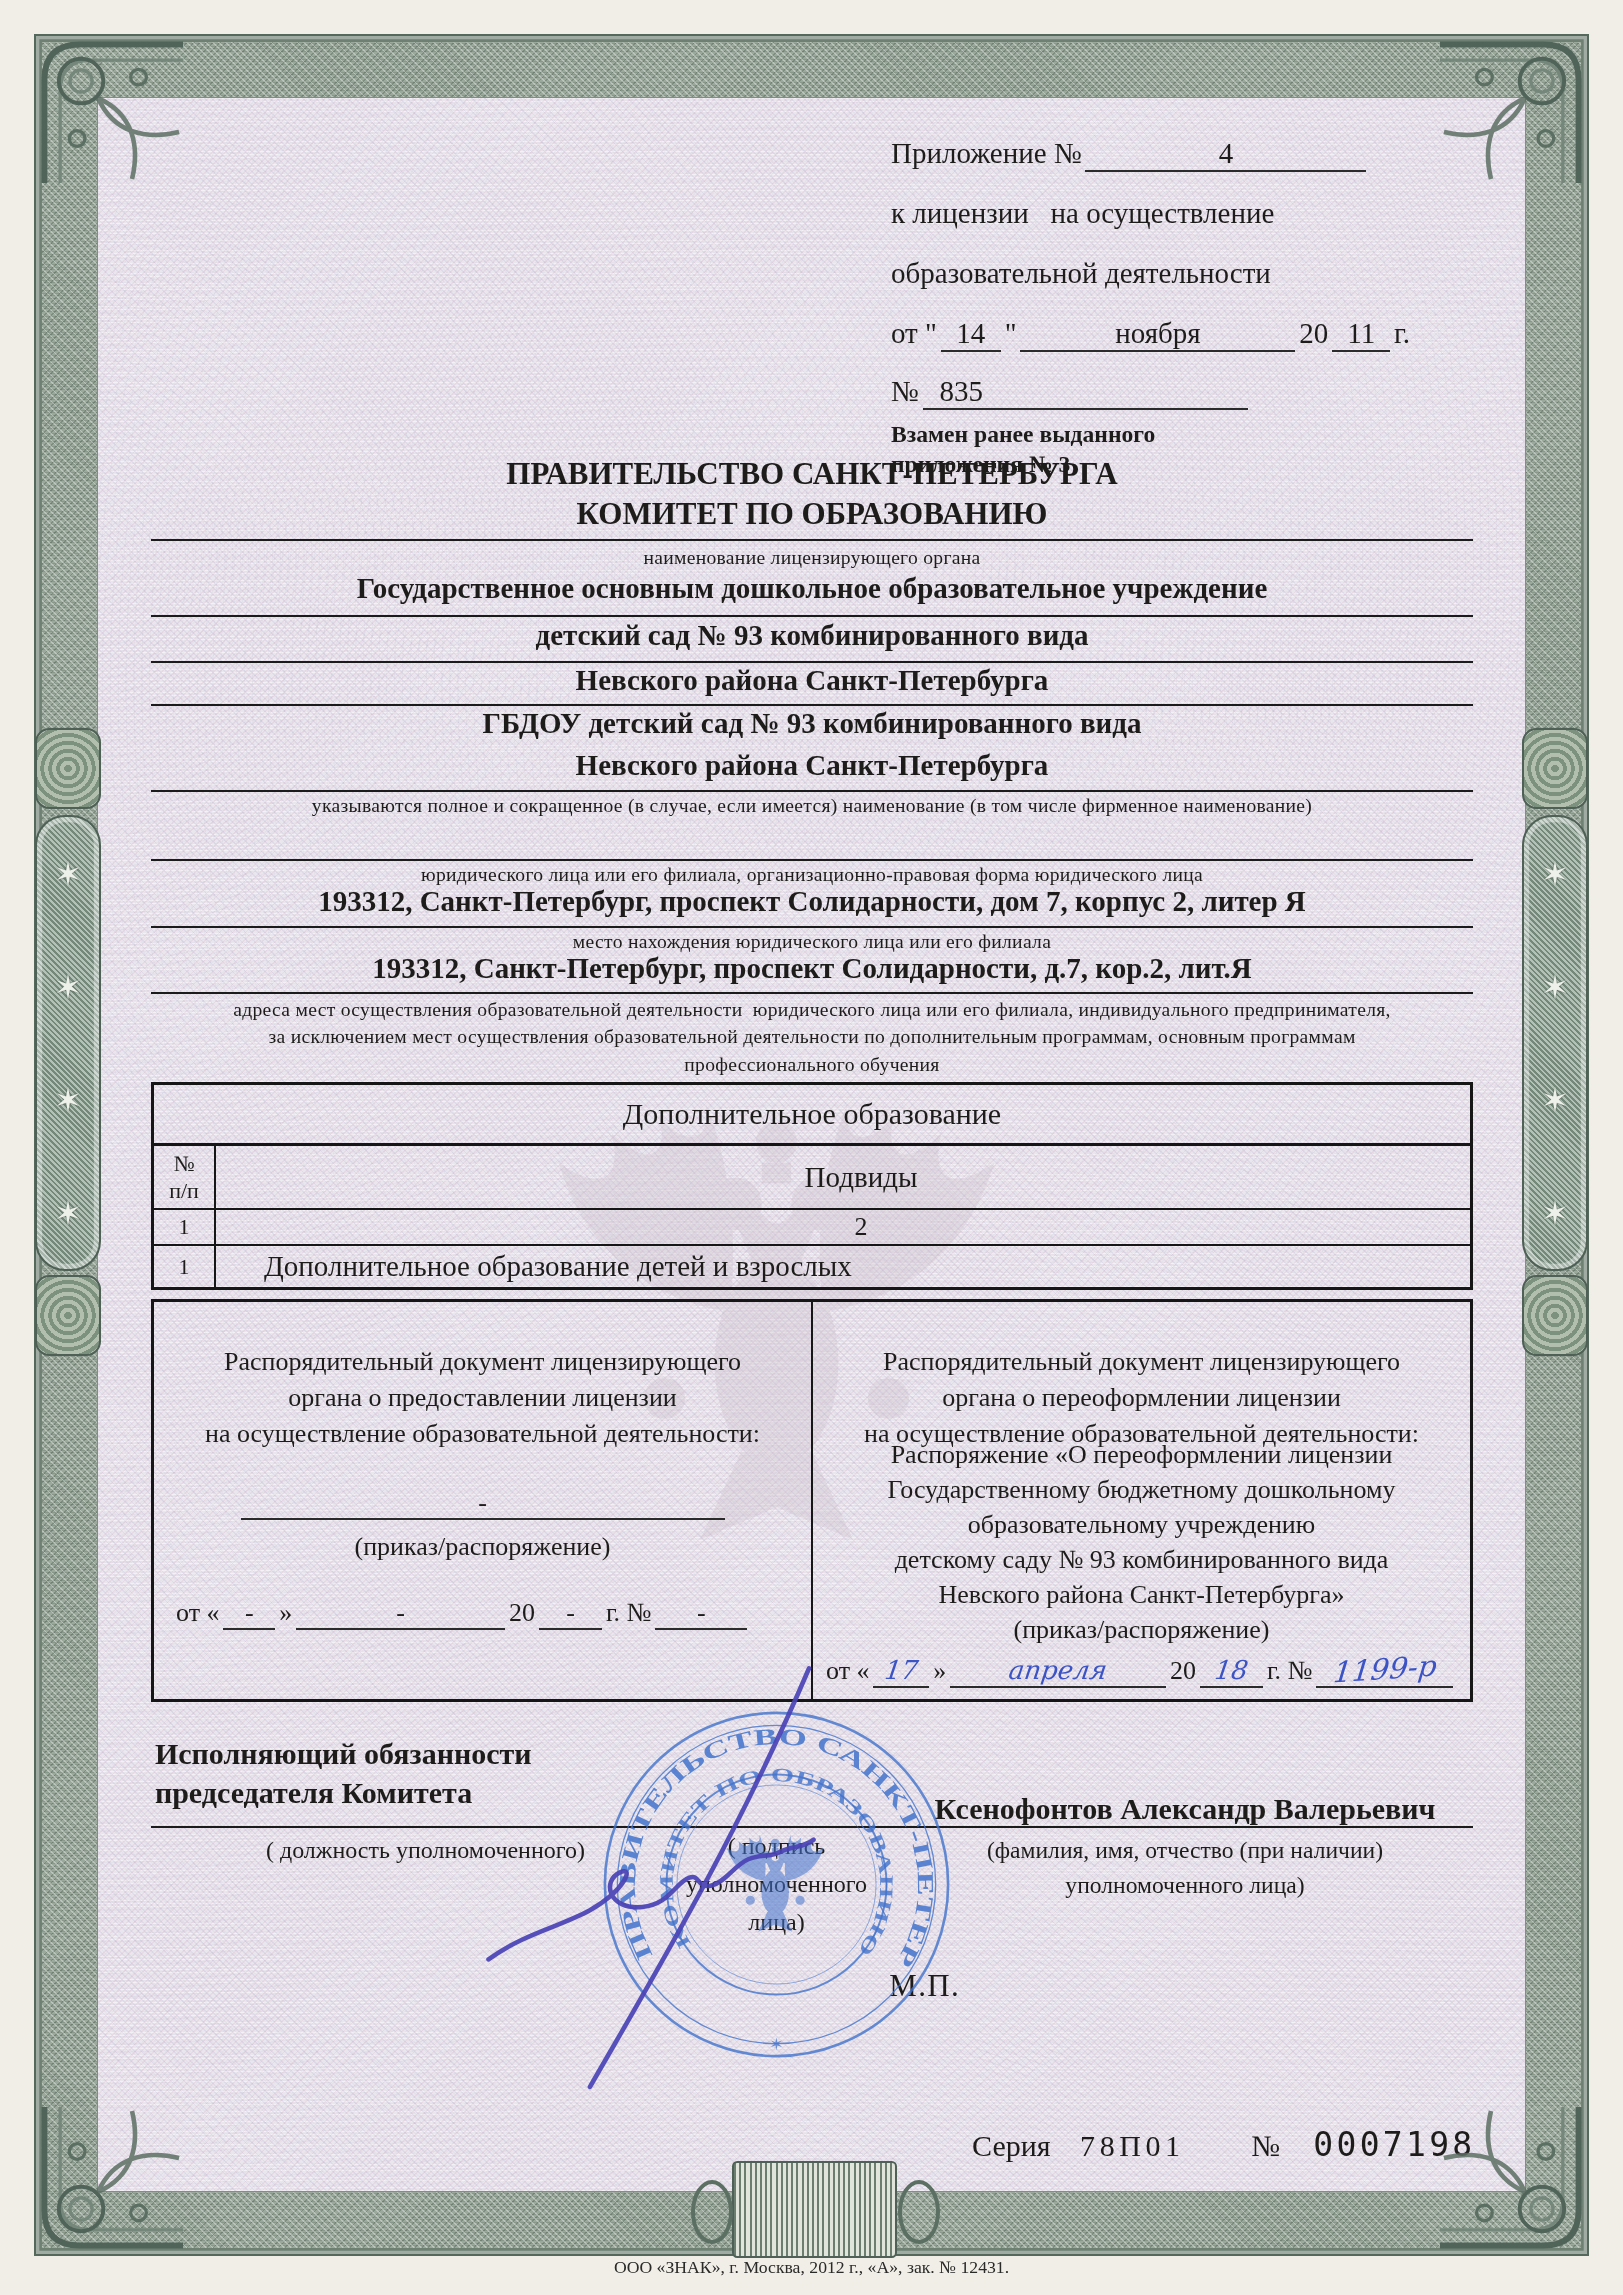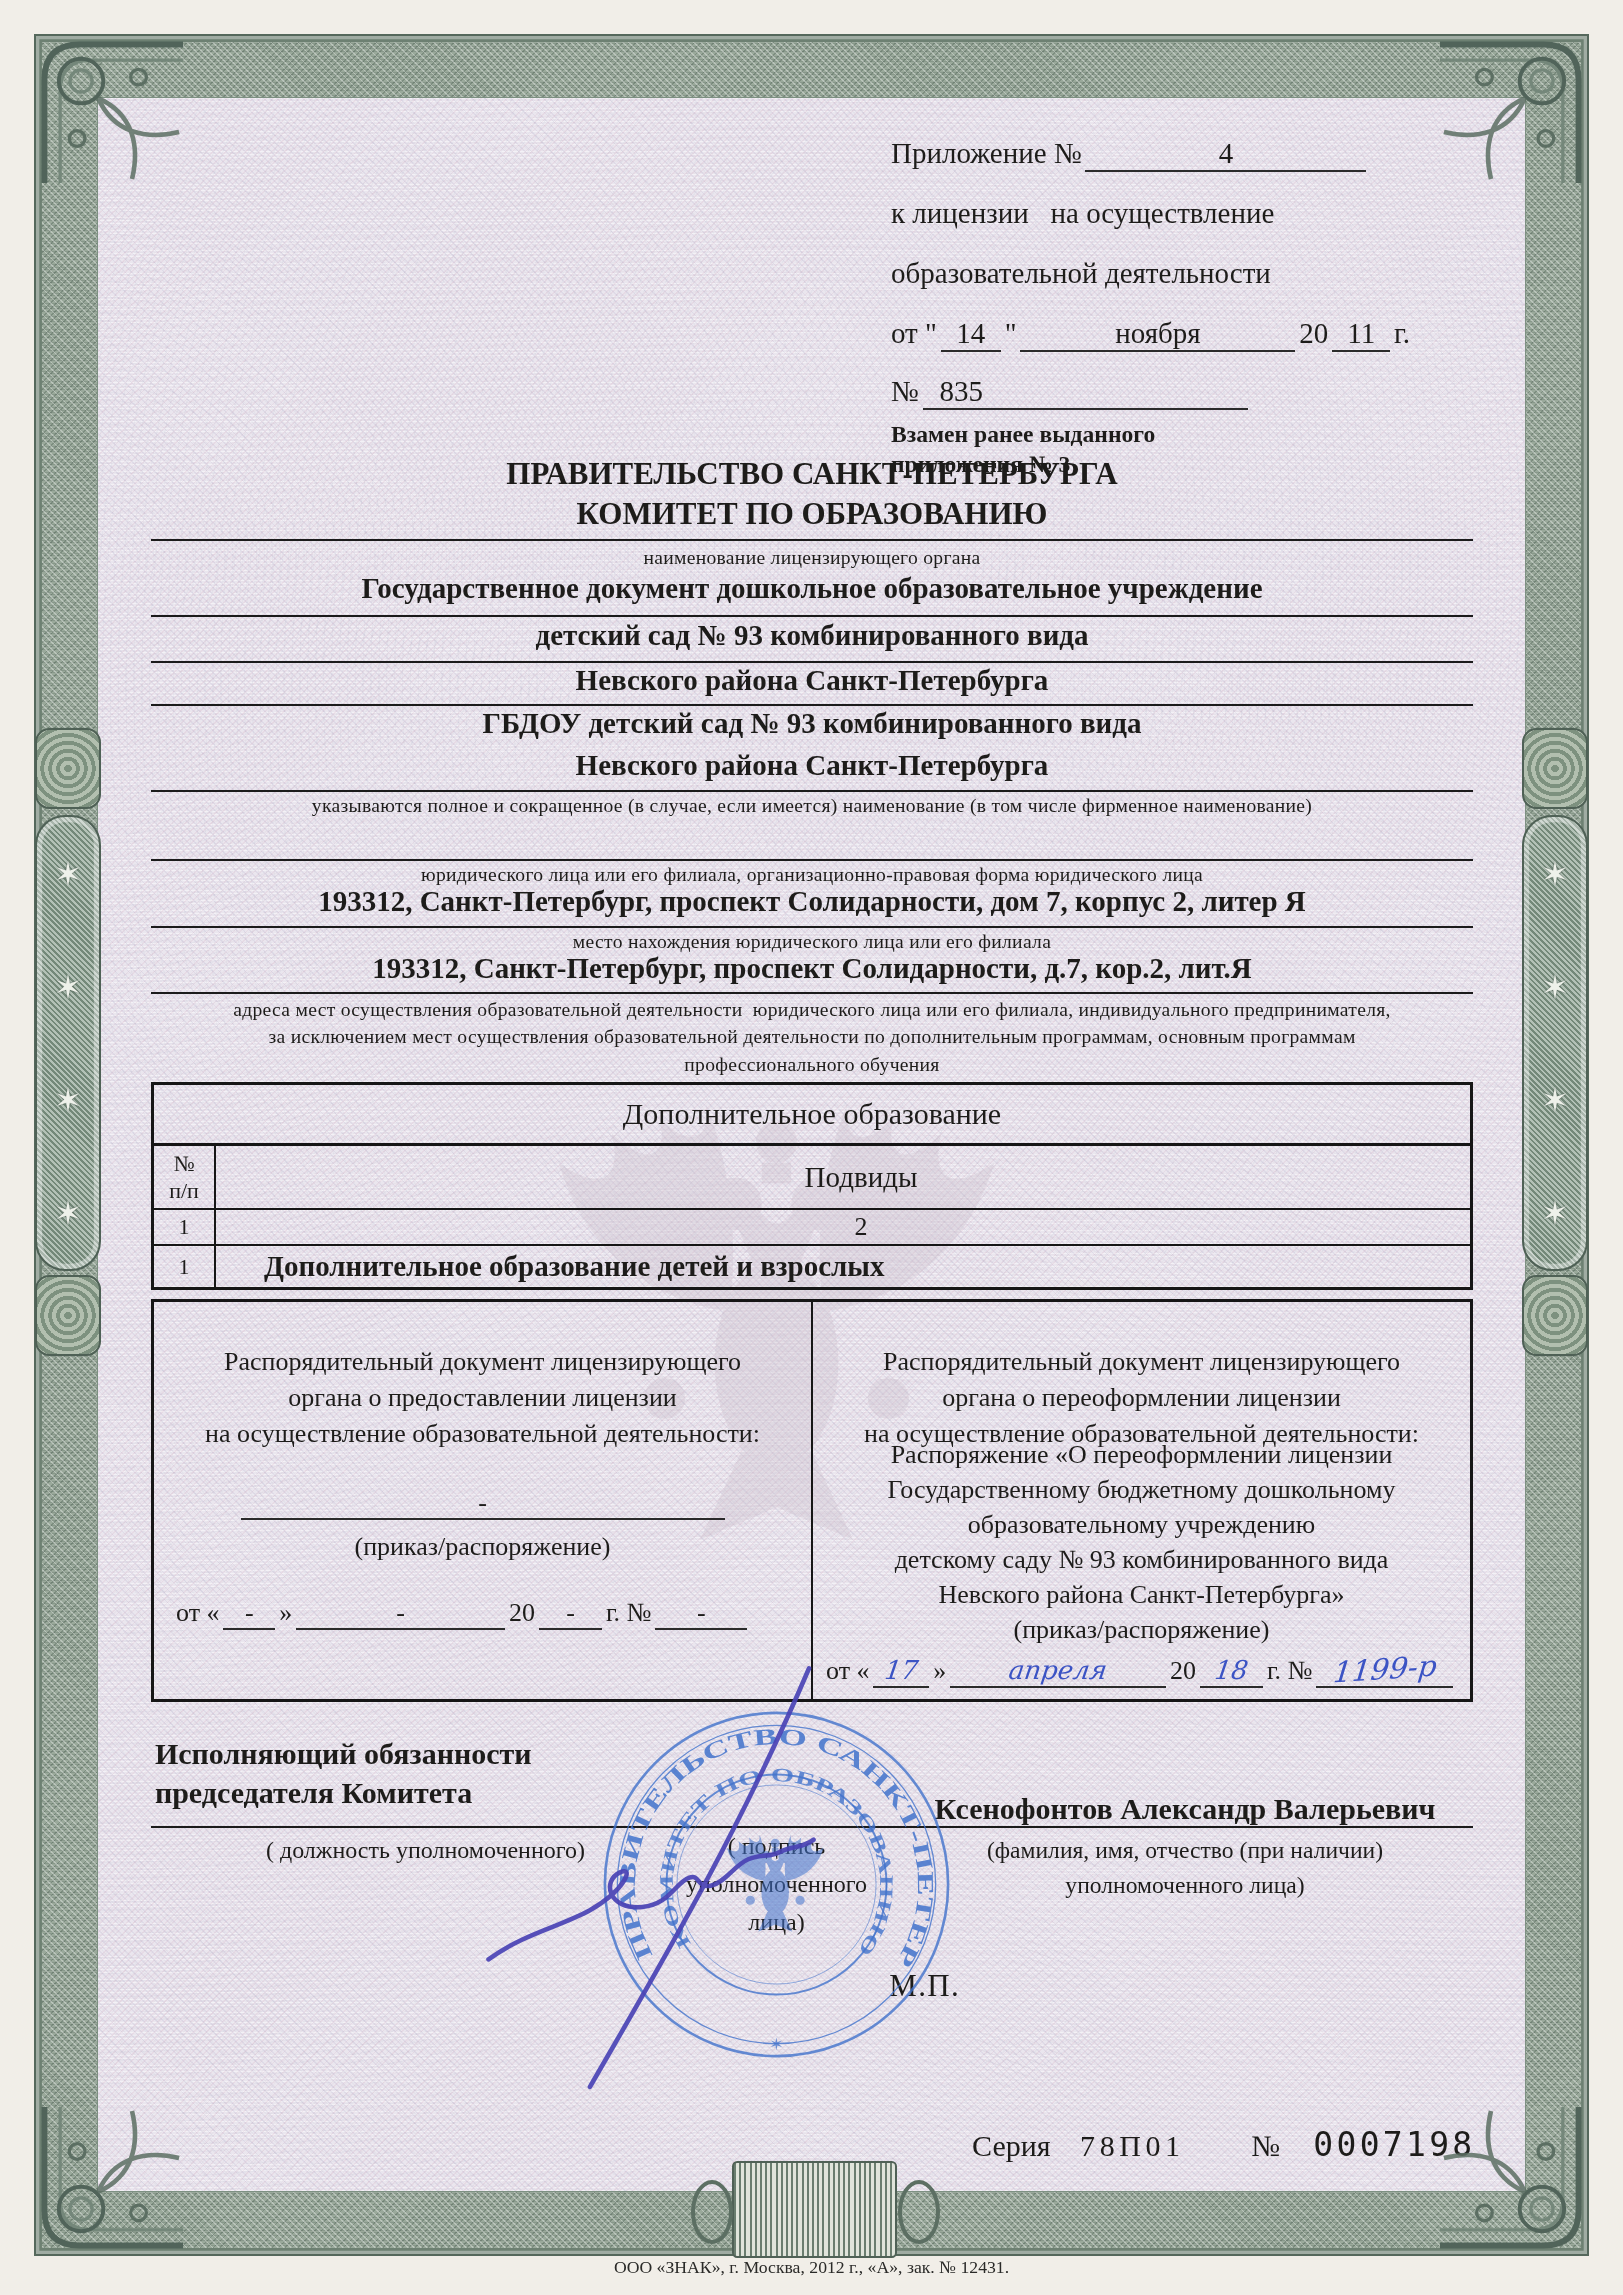--- a/index.html
+++ b/index.html
@@ -57,21 +57,21 @@
   
   .doc-table{position:absolute;top:985px;left:0;right:0;border:3.9px solid #161616;}
   .t-title{height:58px;line-height:58px;text-align:center;font-weight:400;font-size:30px;border-bottom:3.3px solid #161616;}
   .t-row{display:flex;border-bottom:2.6px solid #161616;}
   .t-row.last{border-bottom:none;}
   .t-c1{width:60px;border-right:2px solid #161616;display:flex;flex-direction:column;align-items:center;justify-content:center;font-size:22px;line-height:1.25;}
   .t-c2{flex:1;display:flex;align-items:center;justify-content:center;font-size:26px;margin-left:36px;}
   .t-head{height:62px}.t-head .t-c2{font-size:29px}
   .t-r1{height:34px}
   .t-r2{height:41px}
-  .t-r2 .t-c2{justify-content:flex-start;padding-left:12px;font-weight:700;font-size:29px;}
+  .t-r2 .t-c2{justify-content:flex-start;padding-left:12px;font-weight:400;font-size:29px;}
   
   .orders{position:absolute;top:1202px;left:0;right:0;height:397px;border:3.9px solid #161616;display:flex;}
   .o-cell{flex:1;position:relative;font-size:26px;text-align:center;}
   .o-right{border-left:2.6px solid #161616;}
   .o-title{position:absolute;top:42px;left:19.6px;right:19.6px;line-height:36px;}
   .o-blank{position:absolute;top:186px;left:0;right:0;}
   .o-caption{position:absolute;top:230px;left:0;right:0;}
   .o-date{position:absolute;top:296px;left:22px;right:10.5px;text-align:left;white-space:nowrap;font-size:26px;}
   .o-body{position:absolute;top:135px;left:13px;right:13px;line-height:35px;}
   .o-date-r{position:absolute;top:352px;left:13px;right:9.2px;text-align:left;white-space:nowrap;font-size:26px;}
@@ -183,21 +183,21 @@
       <div class="trline" style="height:56px;line-height:56px;"><span>№</span><span class="fill" style="width:308px;text-align:left;padding-left:17px;">835</span></div>
       <div class="small-b">Взамен ранее выданного</div>
       <div class="small-b">приложения № 3</div>
     </div>
 
     <div class="abs ctr b" style="top:359px;font-size:31px;">ПРАВИТЕЛЬСТВО САНКТ-ПЕТЕРБУРГА</div>
     <div class="abs ctr b" style="top:399px;font-size:31px;">КОМИТЕТ ПО ОБРАЗОВАНИЮ</div>
     <div class="hr" style="top:442px;"></div>
     <div class="abs ctr cap" style="top:450px;">наименование лицензирующего органа</div>
 
-    <div class="abs ctr b" style="top:475px;">Государственное документ дошкольное образовательное учреждение</div>
+    <div class="abs ctr b" style="top:475px;">Государственное основным дошкольное образовательное учреждение</div>
     <div class="hr" style="top:518px;"></div>
     <div class="abs ctr b" style="top:522px;">детский сад № 93 комбинированного вида</div>
     <div class="hr" style="top:564px;"></div>
     <div class="abs ctr b" style="top:567px;">Невского района Санкт-Петербурга</div>
     <div class="hr" style="top:607px;"></div>
     <div class="abs ctr b" style="top:610px;">ГБДОУ детский сад № 93 комбинированного вида</div>
     <div class="abs ctr b" style="top:652px;">Невского района Санкт-Петербурга</div>
     <div class="hr" style="top:693px;"></div>
     <div class="abs ctr cap" style="top:698px;">указываются полное и сокращенное (в случае, если имеется) наименование (в том числе фирменное наименование)</div>
     <div class="hr" style="top:762px;"></div>

